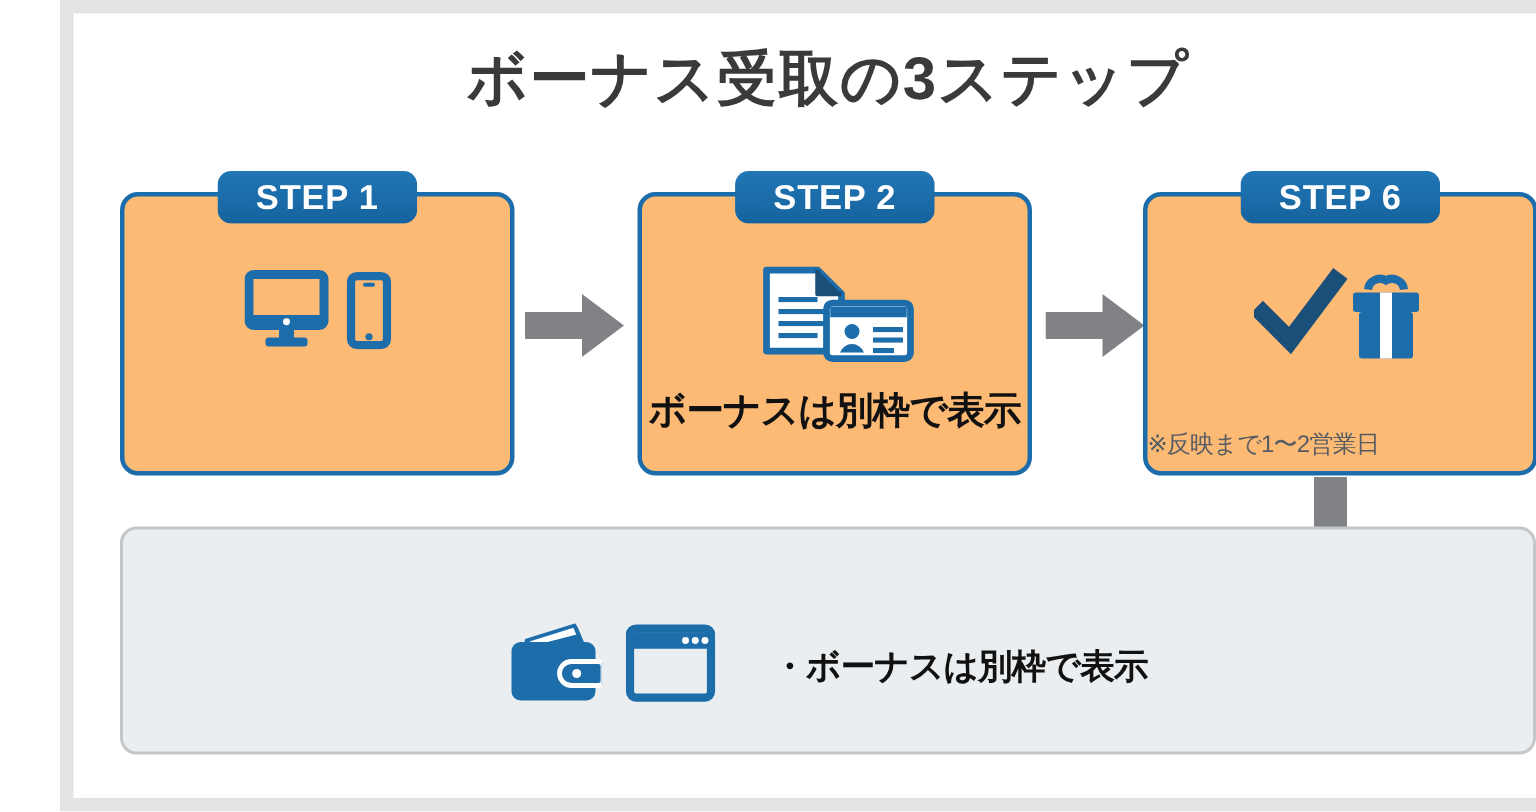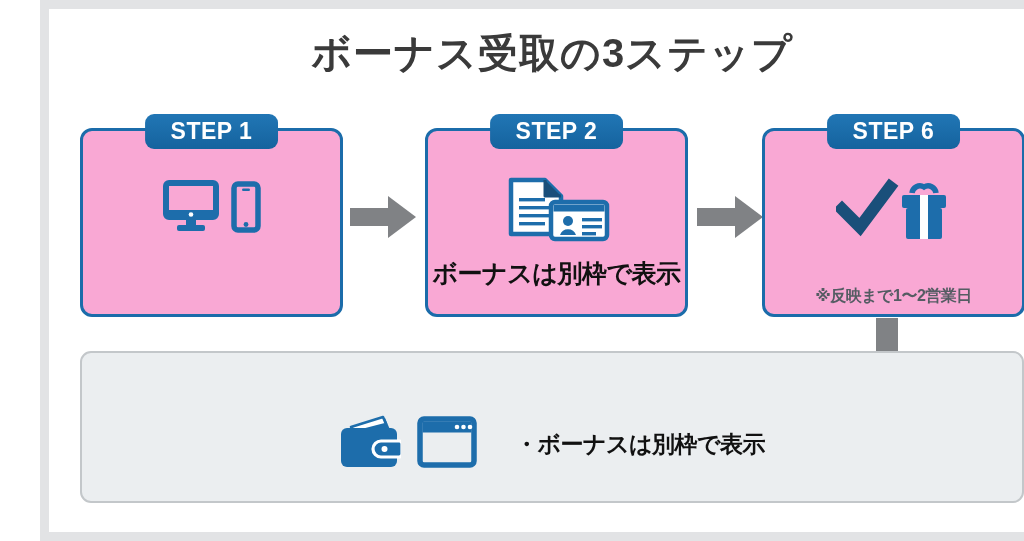--- a/index.html
+++ b/index.html
@@ -47,21 +47,21 @@
   }
 
   
   .step-box {
     position: absolute;
     top: 119px;
     width: 263px;
     height: 189px;
     border: 3px solid #1b6caa;
     border-radius: 12px;
-    background: #f9a8d4;
+    background: #fdba74;
     box-sizing: border-box;
   }
   #step-box-1 { left: 31px; }
   #step-box-2 { left: 376px; }
   #step-box-3 { left: 713px; }
 
   .step-badge {
     position: absolute;
     top: -17px;
     left: 50%;
@@ -101,23 +101,23 @@
     color: #111111;
     white-space: nowrap;
     letter-spacing: -0.5px;
   }
   #step-box-3 .step-label { top: 120px; }
   .step-note {
     position: absolute;
     left: 0;
     top: 155px;
     width: 100%;
-    text-align: center;
+    text-align: left;
     font-size: 16px;
-    font-weight: bold;
+    font-weight: normal;
     color: #555c63;
     white-space: nowrap;
     letter-spacing: -0.5px;
   }
 
   
   .arrow-right {
     position: absolute;
     top: 185px;
     width: 66px;

